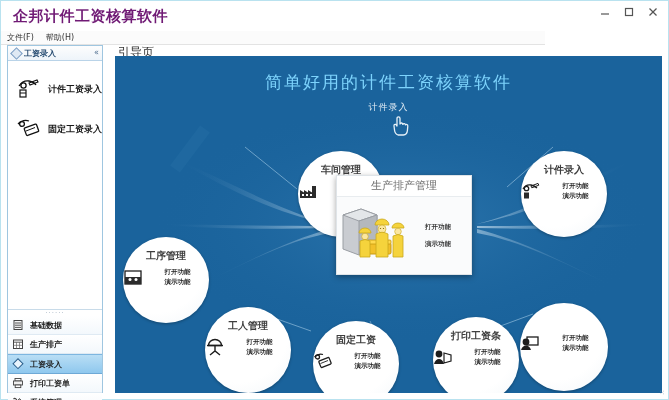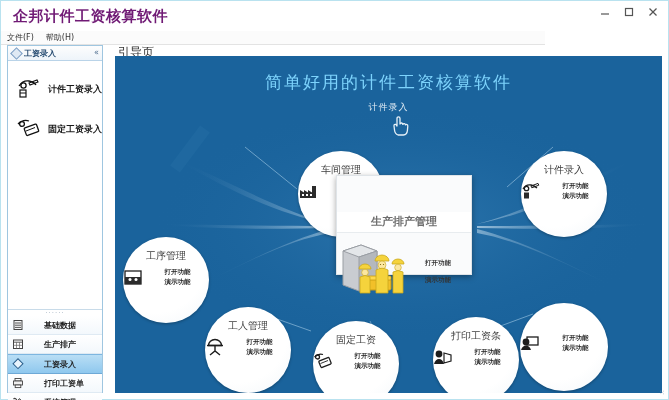--- a/index.html
+++ b/index.html
@@ -72,21 +72,21 @@
   .big-item .bi-icon{width:26px;height:24px;flex:none;}
   .big-item .bi-label{
     font-size:9px;font-weight:bold;color:#1a1a1a;white-space:nowrap;
   }
   .sb-nav{
     position:relative;
     background:#ffffff;
   }
   .sb-dots{height:6px;text-align:center;color:#9ab;font-size:7px;line-height:6px;letter-spacing:1px;}
   .nav-item{
-    display:flex;align-items:center;gap:20px;height:18px;
+    display:flex;align-items:center;gap:6px;height:18px;
     padding:0 4px;border-bottom:1px solid #dfeaf3;
     background:linear-gradient(#ffffff,#f3f8fc);
   }
   .nav-item.active{
     background:linear-gradient(#b9def5,#8fc8ee);
     border-top:1px solid #7db6e0;border-bottom:1px solid #6ea9d6;
   }
   .nav-item .nav-icon{width:12px;height:12px;flex:none;}
   .nav-item .nav-label{font-size:8px;font-weight:bold;color:#1d1d1d;white-space:nowrap;}
 
@@ -124,40 +124,40 @@
 
   
   .node{
     position:absolute;border-radius:50%;
     background:radial-gradient(circle at 38% 30%,#ffffff 0%,#ffffff 62%,#f2f6f9 100%);
     box-shadow:0 1px 3px rgba(0,0,0,0.30);
     display:block;
   }
   .node .nd-title{
     position:absolute;left:0;top:12px;width:100%;text-align:center;
-    font-size:10px;font-weight:normal;color:#3e3e3e;white-space:nowrap;
+    font-size:10px;font-weight:bold;color:#3e3e3e;white-space:nowrap;
   }
   .node .nd-row{
     position:absolute;left:0;top:30px;width:100%;
     display:flex;align-items:center;justify-content:center;gap:3px;
   }
   .node .nd-icon{width:20px;height:20px;flex:none;}
   .node .nd-links{display:flex;flex-direction:column;gap:3px;}
   .node .nd-link{font-size:6.5px;font-weight:bold;color:#222;white-space:nowrap;line-height:7px;}
 
   
   .center-card{
     position:absolute;left:221px;top:116px;width:134px;height:98px;
     background:#fafbfc;border:1px solid #dfe4e8;
     box-shadow:0 2px 6px rgba(0,0,0,0.35);
   }
   .cc-title{
     height:20px;line-height:20px;text-align:center;
-    font-size:11px;font-weight:bold;color:#6e6e6e;
-    background:#ffffff;border-bottom:1px solid #e8ecef;white-space:nowrap;margin-top:36px;
+    font-size:11px;font-weight:normal;color:#6e6e6e;
+    background:#ffffff;border-bottom:1px solid #e8ecef;white-space:nowrap;
   }
   .cc-body{position:relative;height:77px;display:flex;align-items:center;}
   .cc-art{width:84px;height:70px;flex:none;margin-left:2px;}
   .cc-links{display:flex;flex-direction:column;gap:8px;margin-left:2px;}
   .cc-link{font-size:6.5px;font-weight:bold;color:#333;white-space:nowrap;}
 
   .resize-grip{position:absolute;right:3px;bottom:2px;font-size:7px;color:#9ab;}
 </style>
 </head>
 <body>

